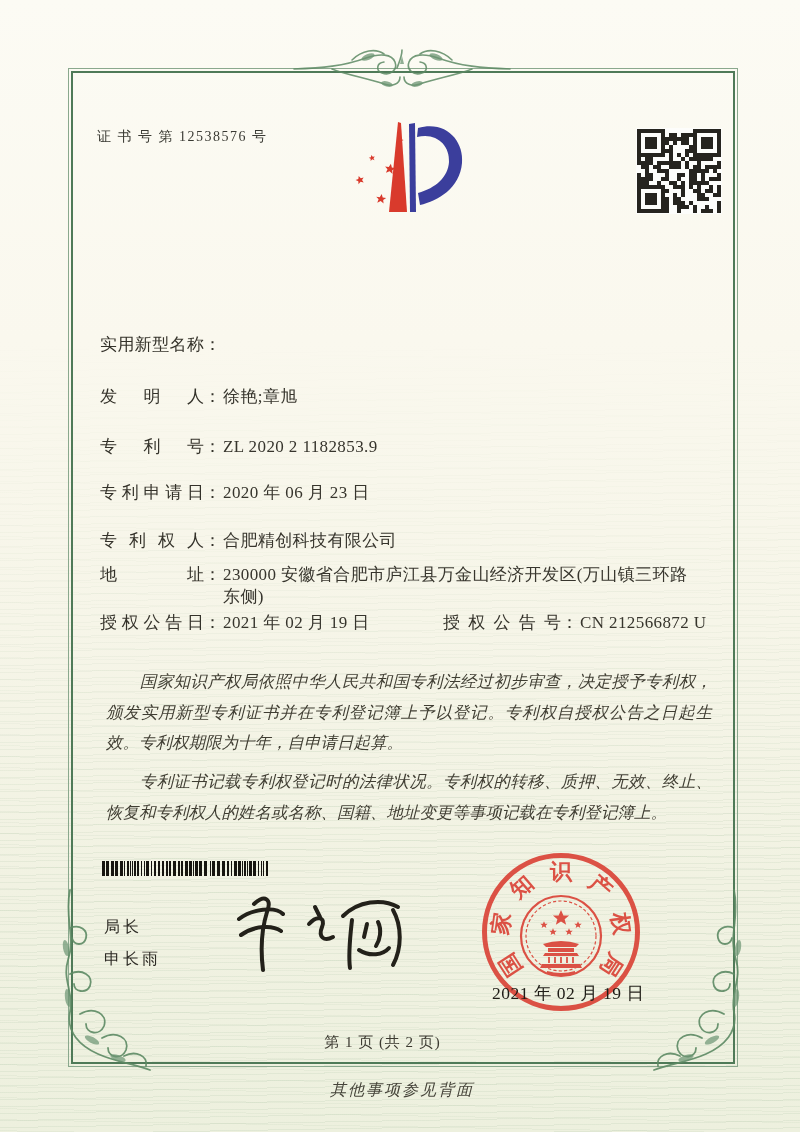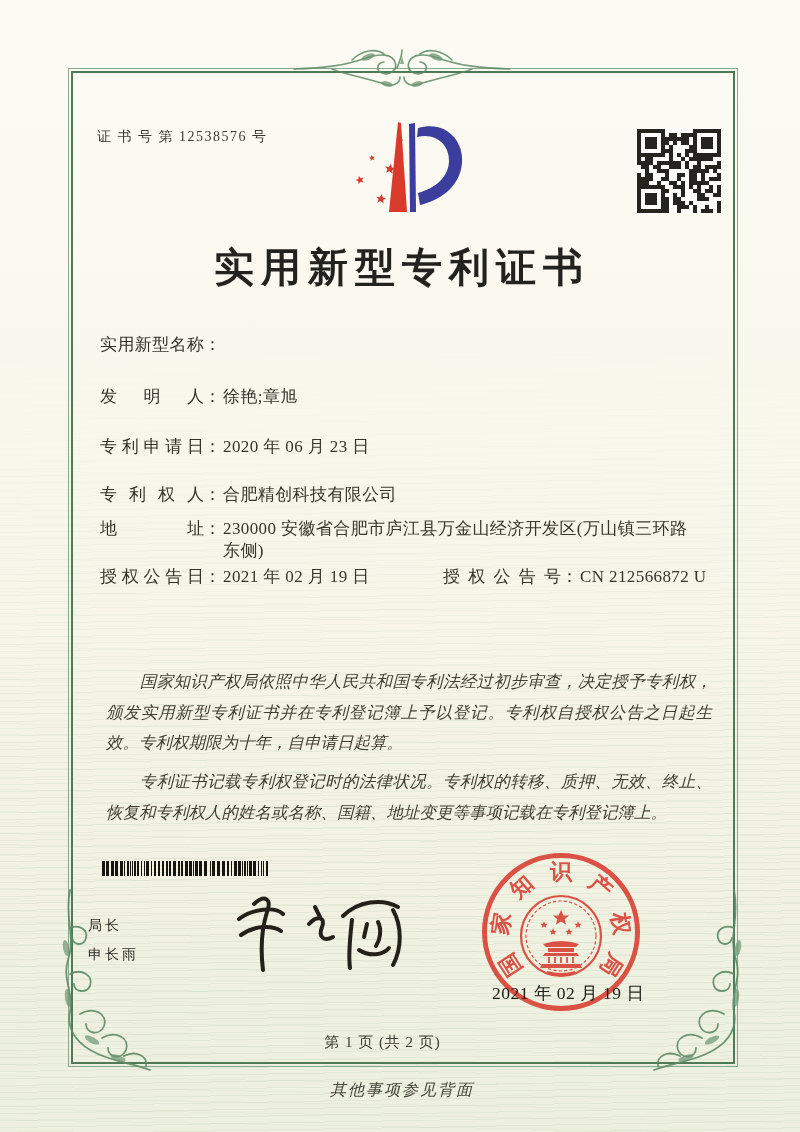--- a/index.html
+++ b/index.html
@@ -34,21 +34,21 @@
   .val{letter-spacing:.4px;}
   .val.wrap{max-width:478px;}
   .m1{margin-bottom:30px}.m2{margin-bottom:28px}.m3{margin-bottom:24px}
   .m4{margin-bottom:26px}.m5{margin-bottom:12px}.m6{margin-bottom:4px}
   .grant-part{margin-left:64px;display:flex;}
   .paras{position:absolute;left:98px;top:659px;width:622px;font-size:16.5px;line-height:1.86;
          font-style:italic;color:#403e33;text-align:justify;}
   .paras p{margin:8px;text-indent:2.05em;}
   .barcode{position:absolute;left:102px;top:861px;height:15px;display:flex;align-items:stretch;}
   .barcode i{display:block;background:#17150f;}
-  .officer{position:absolute;left:88px;top:917px;font-size:14px;letter-spacing:3px;color:#2c2a24;}
+  .officer{position:absolute;left:104px;top:917px;font-size:16px;letter-spacing:3px;color:#2c2a24;}
   .officer div{margin-bottom:11px;}
   .signature{position:absolute;left:230px;top:888px;z-index:3;}
   .seal{position:absolute;left:482px;top:853px;width:158px;height:158px;border-radius:50%;
         opacity:.87;z-index:2;}
   .seal-ring{position:absolute;inset:0;border:5px solid #d93a2e;border-radius:50%;}
   .seal-ch{position:absolute;left:50%;top:50%;font-size:22px;font-weight:bold;color:#d93a2e;
         font-family:"Liberation Serif","DejaVu Serif",serif;}
   .emblem{position:absolute;left:50%;top:50%;transform:translate(-50%,-46%);}
   .seal-date{position:absolute;left:492px;top:981px;z-index:4;font-size:17.5px;color:#1e1c16;
         letter-spacing:.5px;white-space:nowrap;}
@@ -575,29 +575,32 @@
       <i class=""></i>
       <i class="d"></i>
       <i class=""></i>
       <i class="d"></i>
       <i class="d"></i>
       <i class="d"></i>
       <i class=""></i>
       <i class="d"></i>
     </div>
 
-  <h1 class="title">实用新型专利证书</h1>
 
   <div class="fields">
     <div class="row m1">
       <span class="lbl"><span class="lbl-in">实用新型名称</span><span>：</span></span>
     </div>
     <div class="row m2">
       <span class="lbl"><span class="lbl-in">发明人</span><span>：</span></span>
       <span class="val">徐艳;章旭</span>
+    </div>
+    <div class="row m3">
+      <span class="lbl"><span class="lbl-in">专利号</span><span>：</span></span>
+      <span class="val">ZL 2020 2 1182853.9</span>
     </div>
     <div class="row m4">
       <span class="lbl"><span class="lbl-in">专利申请日</span><span>：</span></span>
       <span class="val">2020 年 06 月 23 日</span>
     </div>
     <div class="row m5">
       <span class="lbl"><span class="lbl-in">专利权人</span><span>：</span></span>
       <span class="val">合肥精创科技有限公司</span>
     </div>
     <div class="row m6">

